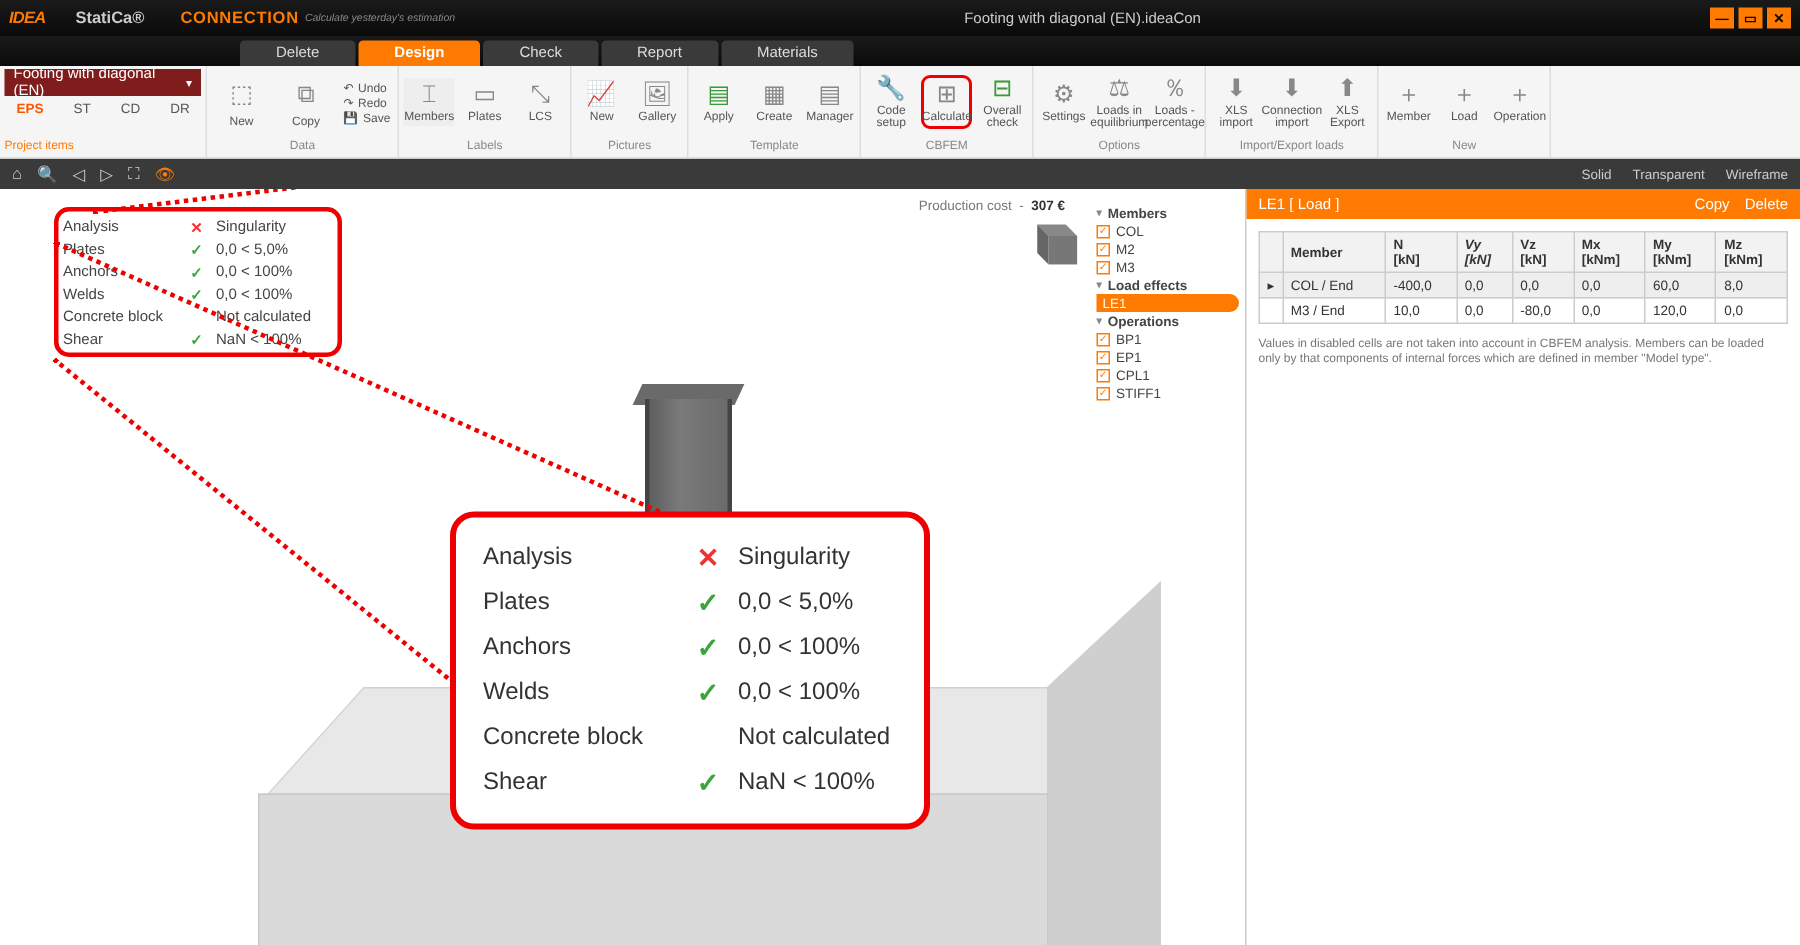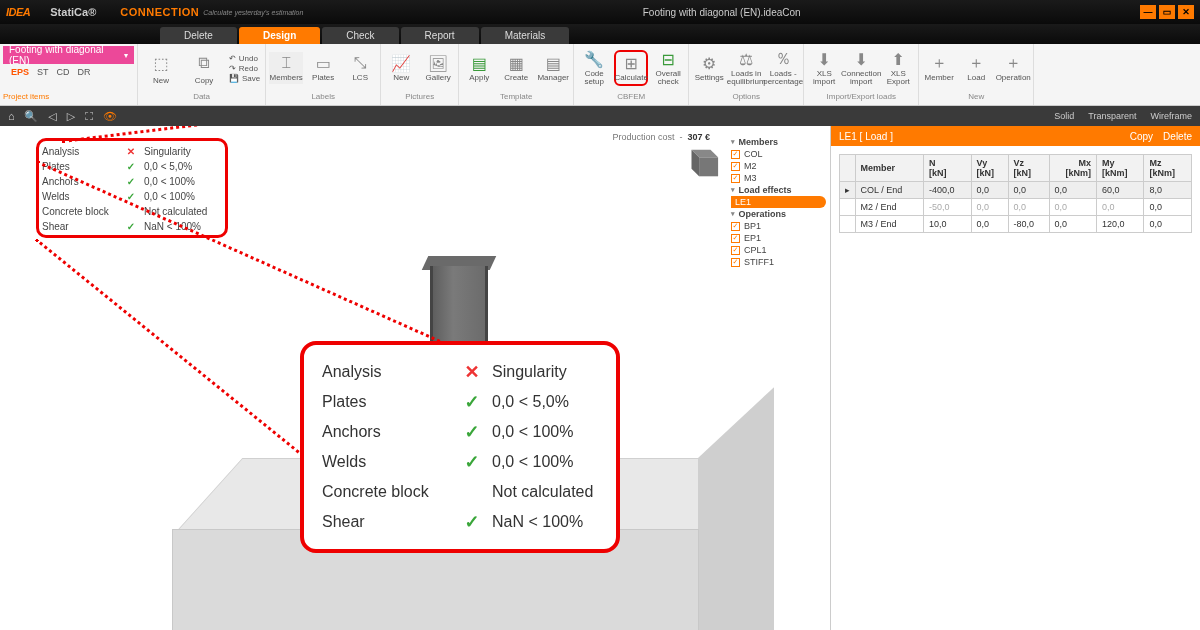--- a/index.html
+++ b/index.html
@@ -17,23 +17,23 @@
   .winbtn { width:16px; height:14px; background:#ff7a00; color:#000; display:flex;align-items:center;justify-content:center; font-size:9px; font-weight:bold; }
   
   
   .tabrow { height:20px; background:linear-gradient(#1a1a1a,#0a0a0a); display:flex; gap:2px; padding-left:160px; align-items:flex-end;}
   .tab { padding:3px 24px; font-size:10px; background:#3a3a3a; color:#ddd; border-radius:3px 3px 0 0;}
   .tab.active { background:#ff7a00; color:#fff; font-weight:600;}
   
   
   .ribbon { height:62px; background:#f5f5f5; border-bottom:1px solid #ccc; display:flex; align-items:stretch; font-size:9px; color:#555;}
   .rgroup-pi { width:138px; display:flex; flex-direction:column; }
-  .projitems-sel { background:#ec4899; color:#fff; height:18px; display:flex;align-items:center; padding:0 6px; font-size:10px; justify-content:space-between;}
+  .projitems-sel { background:#7f1d1d; color:#fff; height:18px; display:flex;align-items:center; padding:0 6px; font-size:10px; justify-content:space-between;}
   .projitems-sel .arr{ font-size:8px;}
-  .proj-short { display:flex; gap:8px; padding:3px 8px; font-size:9px; color:#555;}
+  .proj-short { display:flex; gap:20px; padding:3px 8px; font-size:9px; color:#555;}
   .proj-short span:first-child{color:#ff5500; font-weight:600;}
   .rgroup { border-right:1px solid #ddd; display:flex; flex-direction:column; align-items:center; padding:2px 3px;}
   .rgroup-label { font-size:8px; color:#888; margin-top:auto; padding:2px 0;}
   .ricons { display:flex; gap:3px; flex:1; align-items:center;}
   .ricon { display:flex; flex-direction:column; align-items:center; gap:2px; padding:2px 3px; width:34px;}
   .ricon.lg { width:40px;}
   .ricon svg, .ricon .glyph { width:20px; height:18px; }
   .ricon.lg svg, .ricon.lg .glyph { width:26px; height:24px;}
   .ricon-label { font-size:8px; line-height:1; text-align:center; color:#555; }
   .ricon.hl{ border:2px solid #e00; border-radius:6px; }
@@ -480,60 +480,51 @@
       </div>
     </div>
     <div class="rp-body">
       <table class="load-table">
         <thead>
             <tr>
           <th class="rowmark"></th>
           <th>Member</th>
           <th style="white-space:pre;">N
 [kN]</th>
-          <th style="white-space:pre;">Vy
+          <th style="white-space:pre;font-style:italic;">Vy
 [kN]</th>
           <th style="white-space:pre;">Vz
 [kN]</th>
-          <th style="white-space:pre;text-align:right;">Mx
+          <th style="white-space:pre;">Mx
 [kNm]</th>
           <th style="white-space:pre;">My
 [kNm]</th>
           <th style="white-space:pre;">Mz
 [kNm]</th>
         </tr>
           </thead>
         <tbody id="load-rows">
             <tr class="sel">
               <td class="rowmark">▸</td>
               <td>COL / End</td>
               <td>-400,0</td>
               <td>0,0</td>
               <td>0,0</td>
               <td>0,0</td>
               <td>60,0</td>
               <td>8,0</td>
             </tr>
             <tr>
               <td class="rowmark"></td>
-              <td>M2 / End</td>
-              <td class="dis">-50,0</td>
-              <td class="dis">0,0</td>
-              <td class="dis">0,0</td>
-              <td class="dis">0,0</td>
-              <td class="dis">0,0</td>
-              <td>0,0</td>
-            </tr>
-            <tr>
-              <td class="rowmark"></td>
               <td>M3 / End</td>
               <td>10,0</td>
               <td>0,0</td>
               <td>-80,0</td>
               <td>0,0</td>
               <td>120,0</td>
               <td>0,0</td>
             </tr>
           </tbody>
       </table>
+      <div class="rp-note">Values in disabled cells are not taken into account in CBFEM analysis. Members can be loaded only by that components of internal forces which are defined in member "Model type".</div>
     </div>
   </div>
 </div>
 
 </body></html>

